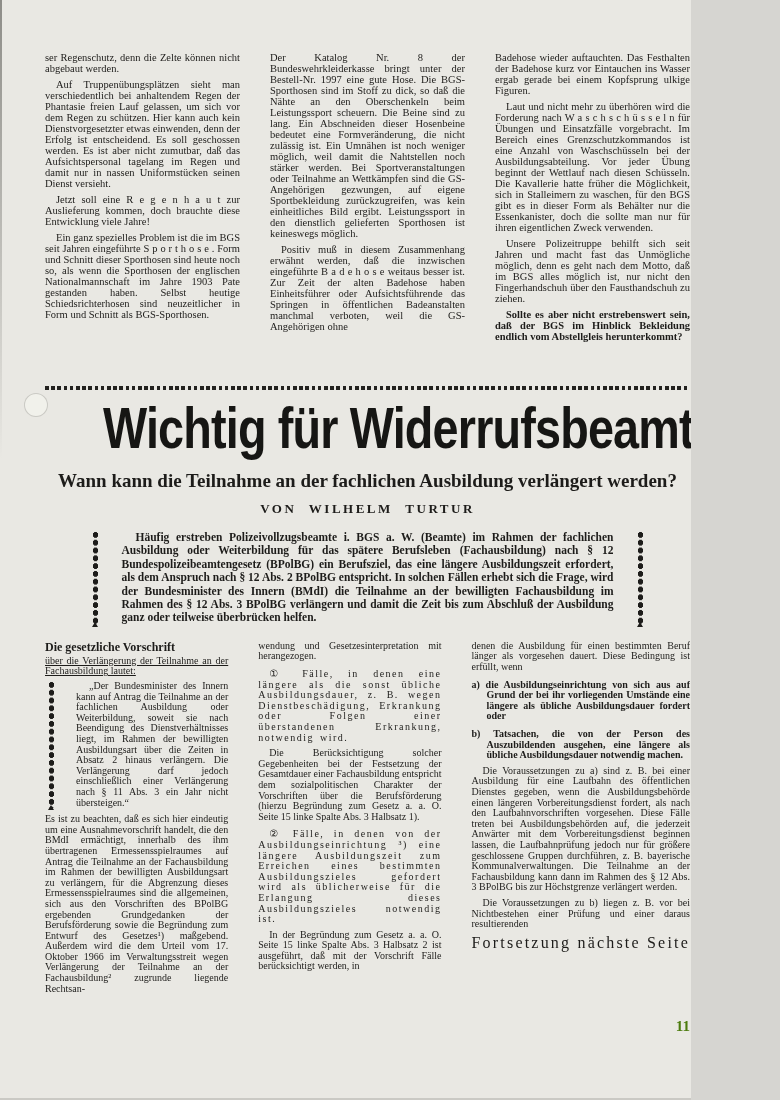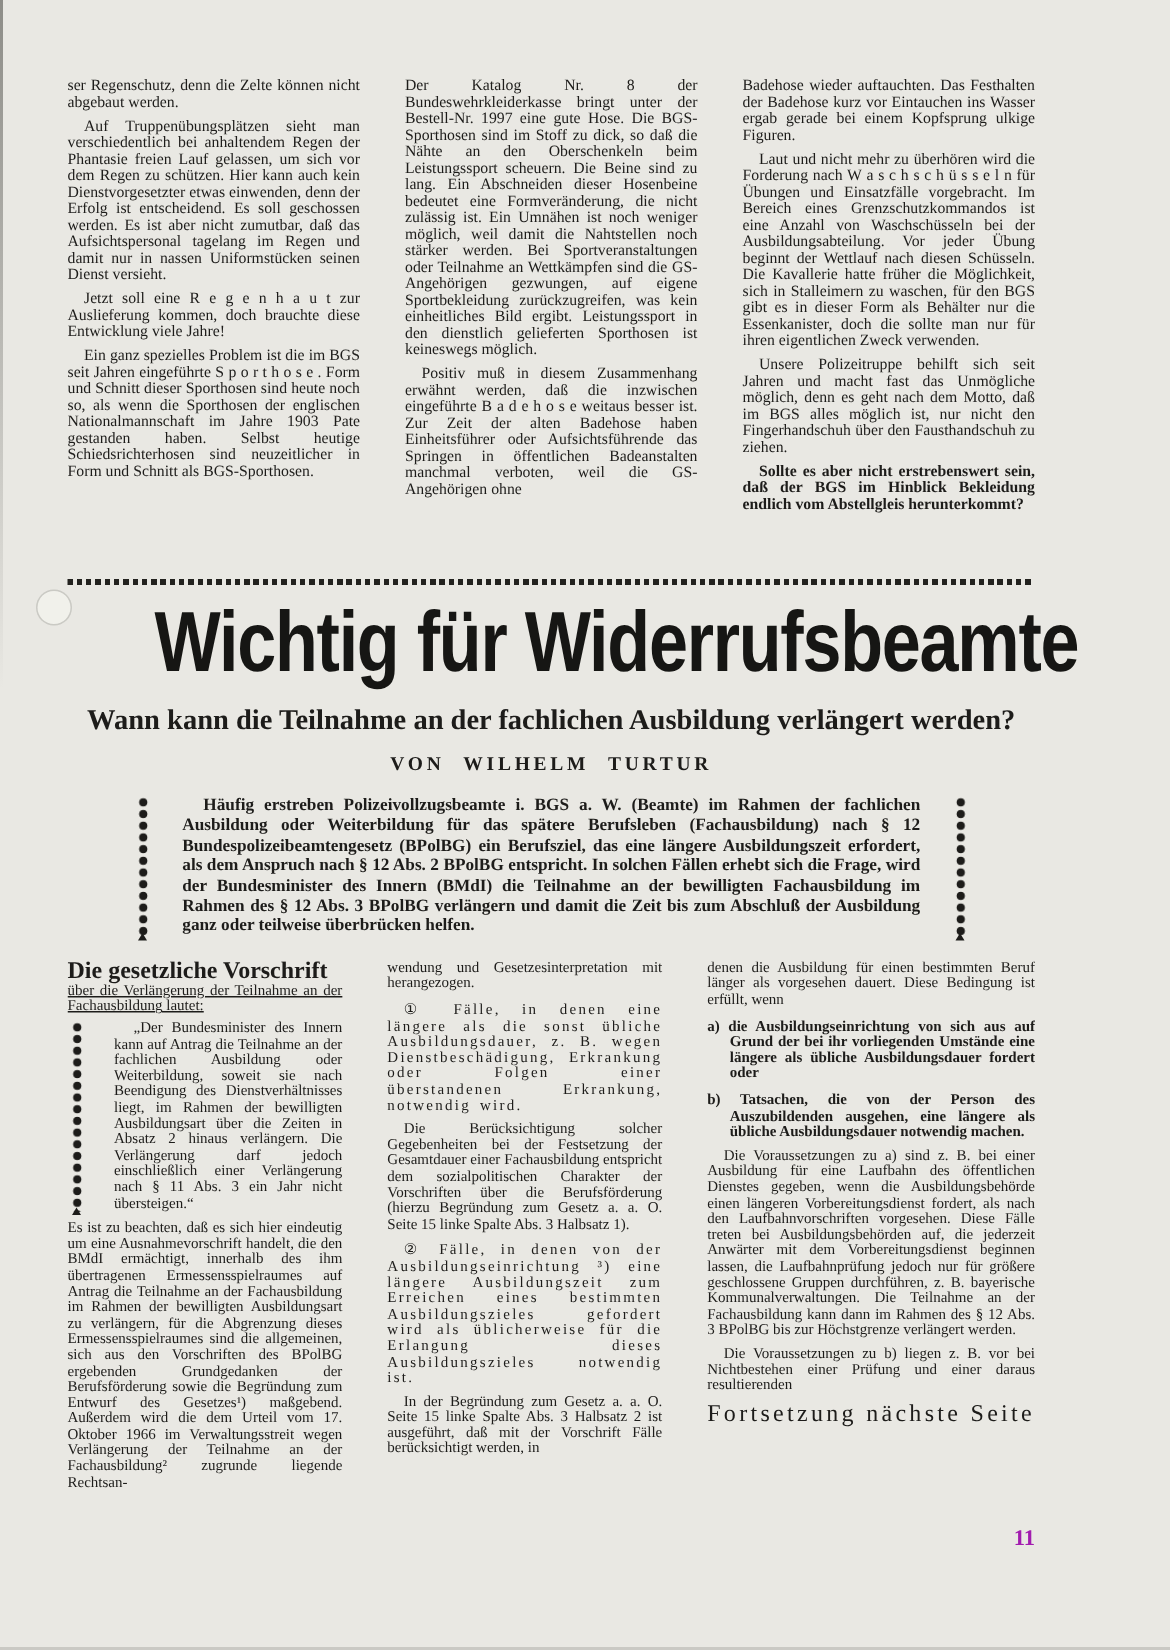--- a/index.html
+++ b/index.html
@@ -1,17 +1,17 @@
 <!DOCTYPE html>
 <html lang="de"><head>
 <meta charset="utf-8">
 <style>
   html,body{margin:0;padding:0;}
   body{width:780px;height:1100px;background:#d6d5d1;font-family:"Liberation Serif",serif;}
-  .page{position:relative;width:780px;height:1100px;background:#e9e8e3;color:#1d1c1a;overflow:hidden;}
+  .page{position:relative;width:691px;height:1100px;background:#e9e8e3;color:#1d1c1a;overflow:hidden;}
   .edge-left{position:absolute;left:0;top:0;width:2px;height:460px;
     background:linear-gradient(180deg,rgba(50,50,45,.5),rgba(50,50,45,0));}
   .edge-bottom{position:absolute;left:0;bottom:0;width:100%;height:2px;background:rgba(60,60,55,.18);}
   .punch-hole{position:absolute;left:24px;top:393px;width:22px;height:22px;border-radius:50%;
     border:1.5px solid rgba(100,100,92,.28);background:rgba(247,247,243,.55);}
   .content{position:absolute;left:45px;top:52px;width:645px;}
 
   
   .cols3{display:grid;grid-template-columns:1fr 1fr 1fr;column-gap:30px;overflow:hidden;
     text-align:justify;hyphens:auto;}
@@ -41,28 +41,28 @@
     background-size:9px 7.8px;background-repeat:repeat-y;background-position:center top;}
   .dotcol::after{content:"";position:absolute;left:1px;bottom:-2px;width:0;height:0;
     border-left:3.5px solid transparent;border-right:3.5px solid transparent;border-bottom:5px solid #1d1c1a;}
 
   
   .lead{display:flex;width:554px;margin:14px auto 0 auto;}
   .leadtext{flex:1;margin:0;padding:0 22px;font-weight:bold;font-size:11.5px;line-height:13.4px;
     text-align:justify;text-indent:14px;hyphens:auto;}
 
   
-  .col-heading{margin:0;font-weight:bold;font-size:16px;line-height:13px;text-align:left;}
+  .col-heading{margin:0;font-weight:bold;font-size:12px;line-height:13px;text-align:left;}
   .col-intro{margin:2px 0 0 0;text-indent:0;text-decoration:underline;}
   .quote{display:flex;margin:4px 0 6px 2px;}
   .quotetext{flex:1;margin:0 0 0 20px;text-align:justify;text-indent:13px;hyphens:auto;}
 
   .continuation{margin-top:8px;letter-spacing:2.2px;white-space:nowrap;font-size:16px;}
   .page-number{position:absolute;left:45px;top:1018px;width:645px;text-align:right;
-    font-size:15px;line-height:16px;font-weight:bold;color:#a21caf;}
+    font-size:15px;line-height:16px;font-weight:bold;color:#4d7c0f;}
 </style>
 </head>
 <body>
 
 <div class="page">
   <div class="edge-left"></div>
   <div class="edge-bottom"></div>
   <div class="punch-hole"></div>
 
   <div class="content">

